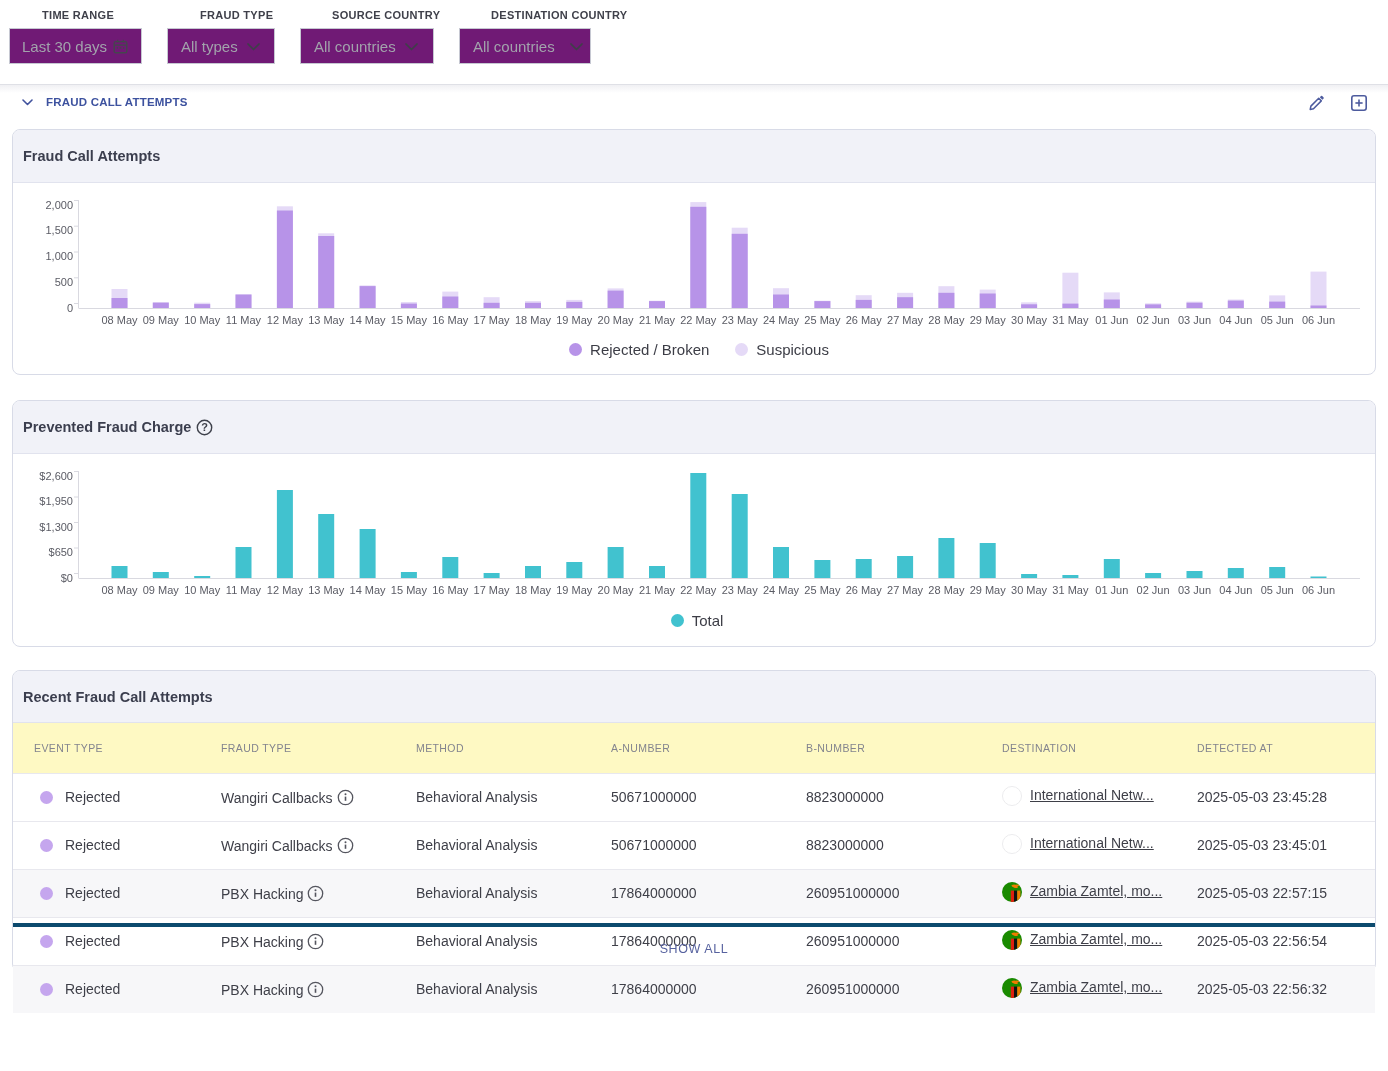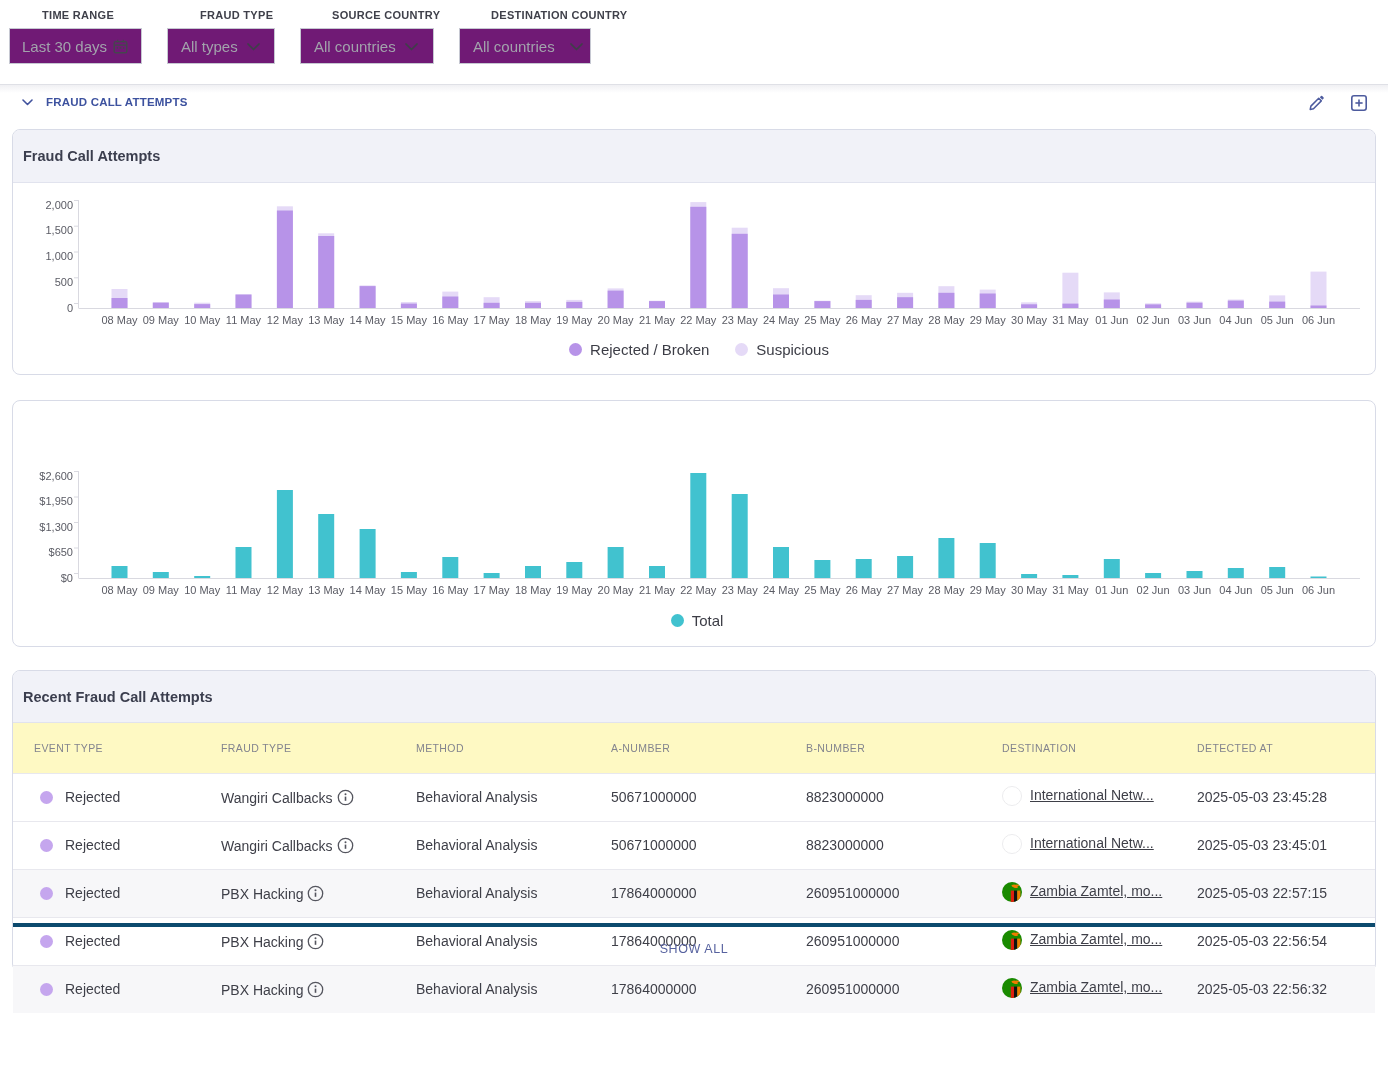--- a/index.html
+++ b/index.html
@@ -184,20 +184,24 @@
     </svg>
   <div class="legend" style="top:211px; left:5px;">
     <span class="ldot" style="background:#b793e8"></span>
       <span style="margin-right:26px">Rejected / Broken</span>
     <span class="ldot" style="background:#e5daf7"></span>
       <span>Suspicious</span>
   </div>
 </div>
 
 <div class="card" style="top:400px; height:247px;">
+  <div class="cardhdr">Prevented Fraud Charge<svg width="17" height="17" viewBox="0 0 17 17" style="vertical-align:-2.5px;margin-left:5px">
+        <circle cx="8.5" cy="8.5" r="7.2" fill="none" stroke="#3e414b" stroke-width="1.4"></circle>
+        <text x="8.5" y="12" text-anchor="middle" font-family="Liberation Sans, sans-serif" font-size="11" font-weight="bold" fill="#3e414b">?</text>
+      </svg></div>
   <svg width="1364" height="194" style="position:absolute;left:0;top:53px">
       <line x1="65.5" y1="17" x2="65.5" y2="124.0" stroke="#d9d9e0" stroke-width="1"></line>
       <line x1="65.5" y1="124.5" x2="1347" y2="124.5" stroke="#d9d9e0" stroke-width="1"></line>
       <line x1="61" y1="17.5" x2="65.5" y2="17.5" stroke="#d9d9e0" stroke-width="1"></line>
       <text x="60" y="25.5" text-anchor="end" font-family="Liberation Sans, sans-serif" font-size="11" fill="#5a5b64">$2,600</text>
       <line x1="61" y1="43.0" x2="65.5" y2="43.0" stroke="#d9d9e0" stroke-width="1"></line>
       <text x="60" y="51.0" text-anchor="end" font-family="Liberation Sans, sans-serif" font-size="11" fill="#5a5b64">$1,950</text>
       <line x1="61" y1="68.5" x2="65.5" y2="68.5" stroke="#d9d9e0" stroke-width="1"></line>
       <text x="60" y="76.5" text-anchor="end" font-family="Liberation Sans, sans-serif" font-size="11" fill="#5a5b64">$1,300</text>
       <line x1="61" y1="94.0" x2="65.5" y2="94.0" stroke="#d9d9e0" stroke-width="1"></line>

